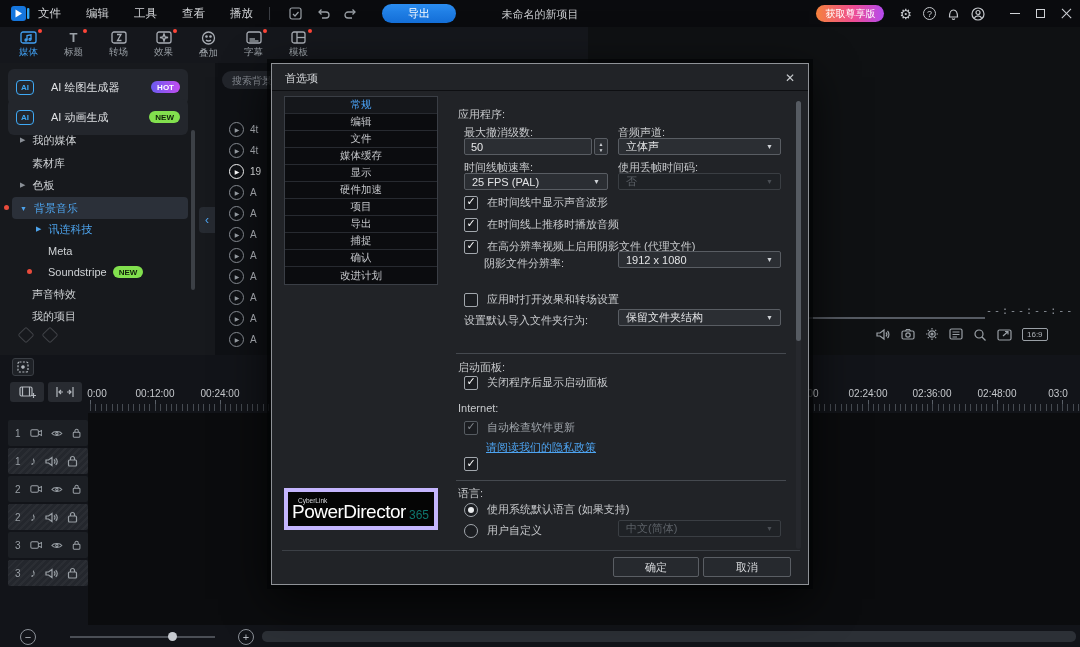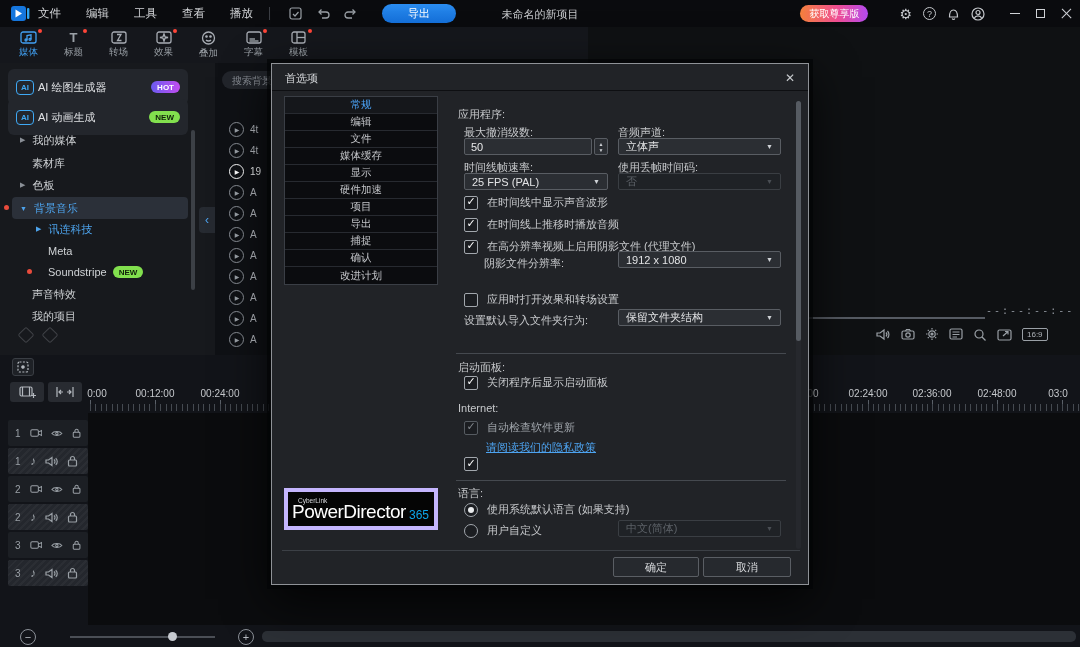--- a/index.html
+++ b/index.html
@@ -10,21 +10,21 @@
 
   
   .titlebar{left:0;top:0;width:1080px;height:27px;background:#0a0b0e;display:flex;align-items:center}
   .menu{display:flex;gap:25px;margin-left:17px;color:#d2d4d7;font-size:11.5px}
   .menu span{cursor:default}
   .tb-div{width:1px;height:13px;background:#3a3d43;margin:0 14px 0 16px}
   .tb-ic{width:22px;display:flex;justify-content:center;align-items:center;margin-right:6px}
   .export-btn{margin-left:14px;width:74px;height:19px;background:linear-gradient(#2a8cf0,#146fd8);border-radius:10px;color:#fff;display:flex;align-items:center;justify-content:center;font-size:11px}
   .proj-title{position:absolute;left:540px;top:7px;transform:translateX(-50%);color:#c9cbce;font-size:11px;white-space:nowrap}
   .tb-right{position:absolute;right:0;top:0;height:27px;display:flex;align-items:center;gap:11px;padding-right:8px}
-  .premium{height:17px;padding:0 9px;border-radius:9px;background:linear-gradient(90deg,#f5813c,#ef4d92 55%,#b44af0);color:#fff;font-size:10px;display:flex;align-items:center;margin-right:20px}
+  .premium{height:17px;padding:0 9px;border-radius:9px;background:linear-gradient(90deg,#f5813c,#ef4d92 55%,#b44af0);color:#fff;font-size:10px;display:flex;align-items:center;margin-right:4px}
   .gear{font-size:14px;color:#c3c6ca;line-height:1}
   .circ-help{width:13px;height:13px;border:1.2px solid #c3c6ca;border-radius:50%;color:#c3c6ca;font-size:9px;display:flex;align-items:center;justify-content:center}
   .winbtns{display:flex;gap:16px;margin-left:14px;align-items:center}
   .w-min{width:10px;height:1.5px;background:#cfd2d6}
   .w-max{width:9px;height:9px;border:1.2px solid #cfd2d6}
   .w-close{position:relative;width:11px;height:11px}
   .w-close i{position:absolute;left:-1px;top:5px;width:13px;height:1.3px;background:#cfd2d6}
   .w-close i:first-child{transform:rotate(45deg)}
   .w-close i:last-child{transform:rotate(-45deg)}
 
@@ -32,21 +32,21 @@
   .toolbar{left:0;top:27px;width:588px;height:36px;background:#15171c;display:flex;padding-left:6px}
   .room{position:relative;width:45px;display:flex;flex-direction:column;align-items:center;justify-content:center;gap:2px;color:#9aa0a6;font-size:9.5px}
   .room svg{stroke:#a8adb4;fill:none;stroke-width:1.3}
   .room.active{color:#41a0f2}
   .room.active svg{stroke:#41a0f2}
   .room .dot{position:absolute;right:9px;top:2px;width:4px;height:4px;border-radius:50%;background:#ff4538}
   .room .tglyph{font-size:13px;font-weight:bold;line-height:12px}
 
   
   .sidebar{left:0;top:63px;width:215px;height:292px;background:#17191d;overflow:hidden}
-  .aibtn{position:absolute;left:8px;width:180px;height:36px;background:#23262c;border-radius:6px;display:flex;align-items:center;gap:4px;padding:0 8px;color:#dfe1e4;font-size:11px}
+  .aibtn{position:absolute;left:8px;width:180px;height:36px;background:#23262c;border-radius:6px;display:flex;align-items:center;gap:17px;padding:0 8px;color:#dfe1e4;font-size:11px}
   .ai-ic{width:18px;height:15px;border:1.4px solid #3fa9f5;border-radius:4px;color:#3fa9f5;font-size:8px;font-weight:bold;display:flex;align-items:center;justify-content:center}
   .badge{margin-left:auto;height:12px;padding:0 6px;border-radius:7px;font-size:8px;font-weight:bold;display:flex;align-items:center}
   .badge.hot{background:linear-gradient(90deg,#6b5bf0,#c24df0);color:#fff}
   .badge.new{background:#82e04e;color:#10210a}
   .srow{position:absolute;height:20px;display:flex;align-items:center;color:#cfd2d5;font-size:11px}
   .srow .arr{font-size:7px;color:#8a8f96;margin-right:7px}
   .srow.blue,.srow.blue .arr{color:#4da3ec}
   .selrow{position:absolute;left:12px;width:176px;height:22px;background:#2b3039;border-radius:4px}
   .reddot{position:absolute;width:5px;height:5px;border-radius:50%;background:#e84b3c}
   .sb-scroll{position:absolute;left:191px;width:4px;border-radius:2px;background:#3c4046}
@@ -129,21 +129,21 @@
     linear-gradient(115deg,#2a1746,#3b2a7a 38%,#17224e 62%,#0d1530)}
   .adb .wedge{position:absolute;right:0;top:0;width:64%;height:100%;background:linear-gradient(180deg,#8fa9cc 0%,#b3a58c 55%,#c49a63 100%);clip-path:polygon(58% 0,100% 0,100% 100%,4% 100%);opacity:.9}
   .adb .l{position:absolute;left:9px;color:#fff;font-weight:bold;text-shadow:0 1px 2px rgba(0,0,0,.6);white-space:nowrap}
   .adb .sm{font-size:10px;font-style:italic}
   .adb .lg{font-size:15px}
   .cta{position:absolute;left:7px;top:124px;height:20px;padding:0 9px 0 3px;border-radius:10px;background:linear-gradient(90deg,#3f6bf5,#8b46e8);display:flex;align-items:center;gap:5px;color:#fff;font-size:9.5px;white-space:nowrap}
   .crown{width:15px;height:15px;border-radius:50%;background:#1d2546;color:#ffcf3f;font-size:9px;display:flex;align-items:center;justify-content:center}
   .pdlogo{position:absolute;left:12px;top:424px;width:154px;height:42px;background:#050505;border:4px solid #c4b5fd;overflow:hidden}
   .pdlogo .cl{position:absolute;left:10px;top:5px;font-size:6.5px;color:#d8dadd}
   .pdlogo .pd{position:absolute;left:4px;top:9px;font-size:19px;color:#fff;letter-spacing:-.5px}
-  .pdlogo .v{position:absolute;right:5px;top:16px;font-size:12px;color:#0ea5e9}
+  .pdlogo .v{position:absolute;right:5px;top:16px;font-size:12px;color:#0f766e}
 </style>
 </head>
 <body>
 
 <div class="a titlebar">
   <svg class="a" style="left:11px;top:6px" width="20" height="15" viewBox="0 0 20 15">
     <rect x="0" y="0" width="15" height="15" rx="3" fill="#1576dd"></rect>
     <path d="M4.5 3.5 L11 7.5 L4.5 11.5 Z" fill="#fff"></path>
     <rect x="16" y="2" width="2.4" height="11" rx="1" fill="#2fa3f0"></rect>
   </svg>

